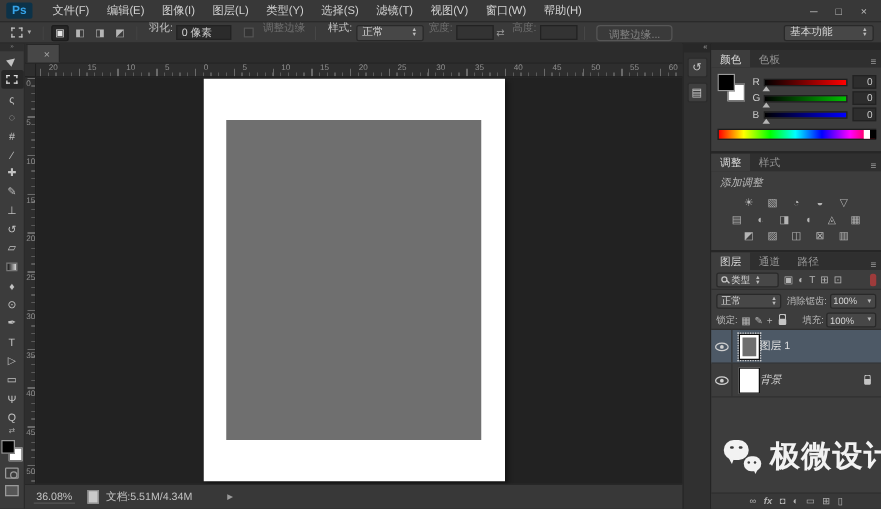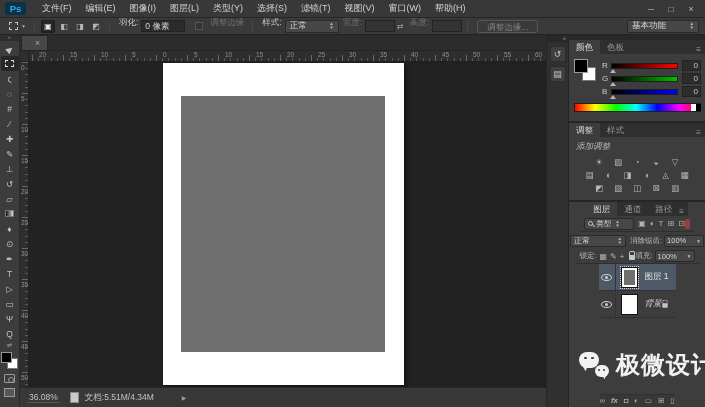--- a/index.html
+++ b/index.html
@@ -115,21 +115,21 @@
   .ramp .rw { position:absolute; right:4px; top:0; bottom:0; width:5px; background:#fff; }
   .ramp .rb { position:absolute; right:-1px; top:0; bottom:0; width:5px; background:#000; }
 
   
   .panel-adj { height:77px; }
   .addlabel { font-size:8.5px; color:#b9b9b9; padding:4px 0 2px 7px;font-style:italic; }
   .adjrow { display:flex; justify-content:center; gap:3px; margin-top:1px; }
   .adjicon { width:16px; height:12px; display:flex; align-items:center; justify-content:center; font-size:8.5px; color:#b5b5b5; }
 
   
-  .panel-layers { flex:1; min-height:0;align-items:center; }
+  .panel-layers { flex:1; min-height:0; }
   .lfilter { display:flex; align-items:center; height:16px; padding:0 4px; border-bottom:1px solid #2f2f2f; }
   .typebox { display:flex; align-items:center; background:#474747; border:1px solid #292929; border-radius:2px; height:12px; padding:0 3px; width:50px; }
   .mag { position:relative; width:5px; height:5px; border:1px solid #c5c5c5; border-radius:50%; flex:none; }
   .mag::after { content:""; position:absolute; width:3px; height:1px; background:#c5c5c5; right:-2.5px; bottom:-1px; transform:rotate(45deg); }
   .typebox .tlabel { font-size:7.5px; color:#d2d2d2; margin-left:3px; }
   .fico { font-size:8px; color:#b5b5b5; margin-left:4px; }
   .redswitch { width:5px; height:10px; background:#9e3b3b; border-radius:2px; margin-left:auto; }
   .lblend { display:flex; align-items:center; height:17px; padding:0 4px; }
   .blendbox { width:56px; height:12px; font-size:8px; padding:0 3px; }
   .llabel { font-size:7.5px; color:#bbbbbb; margin-left:4px; white-space:nowrap; }
@@ -141,21 +141,21 @@
   .csslock::before { content:""; position:absolute; width:4px; height:4px; border:1px solid #c5c5c5; border-bottom:none; border-radius:2px 2px 0 0; top:-4px; left:0; }
   .layerlist { flex:1; min-height:0; display:flex; flex-direction:column; }
   .lrow { display:flex; align-items:center; height:27px; border-bottom:1px solid #313131; }
   .lrow.selected { background:#4d5966; }
   .eyecell { width:17px; height:100%; display:flex; align-items:center; justify-content:center; border-right:1px solid #333; flex:none; }
   .eye { position:relative; width:11px; height:7px; border:1px solid #cfcfcf; border-radius:50%; }
   .eye::after { content:""; position:absolute; width:3px; height:3px; background:#cfcfcf; border-radius:50%; left:3px; top:1px; }
   .thumb { position:relative; width:17px; height:21px; background:#fff; border:1px solid #111; margin-left:5px; flex:none; }
   .thumb.ants { outline:1px dotted #cfcfcf; outline-offset:0px; }
   .thumb .inner { position:absolute; left:2px; right:2px; top:2px; bottom:2px; }
-  .lname { font-size:8.5px; color:#e3e3e3; margin-left:7px; white-space:nowrap; }
+  .lname { font-size:8.5px; color:#e3e3e3; white-space:nowrap; }
   .lname.italic { font-style:italic; color:#d6d6d6; }
   .rowlock { margin-left:auto; margin-right:8px; transform:scale(.9); }
   .lactions { height:13px; background:#383838; border-top:1px solid #2f2f2f; display:flex; align-items:center; justify-content:center; gap:6px; }
   .lactions span { font-size:7.5px; color:#b3b3b3; line-height:12px; }
   .lactions .fx { font-style:italic; font-weight:bold; }
 
   
   .watermark { position:absolute; left:579px; top:349px; display:flex; align-items:center; gap:5px; z-index:5; }
   .wxicon { position:relative; width:32px; height:27px; flex:none; }
   .wxbig { position:absolute; left:0; top:0; width:20px; height:16px; background:#f2f2f2; border-radius:8px; }

